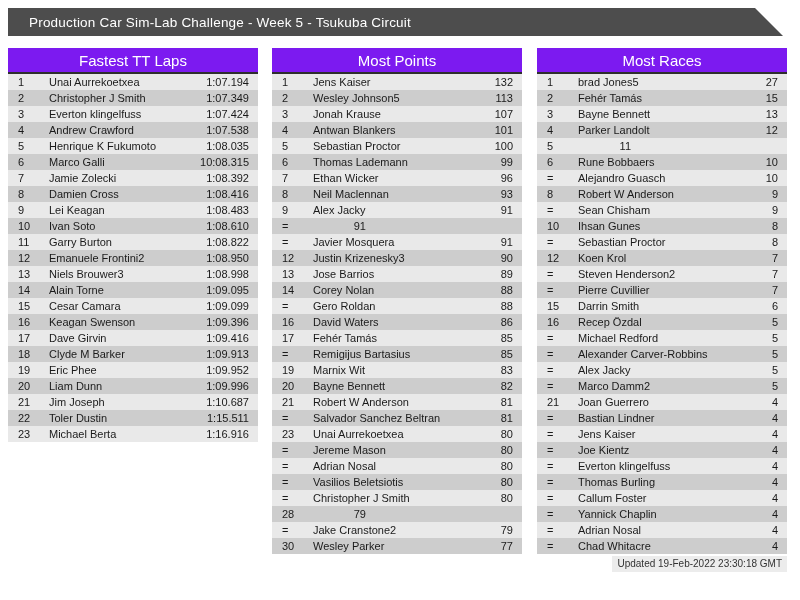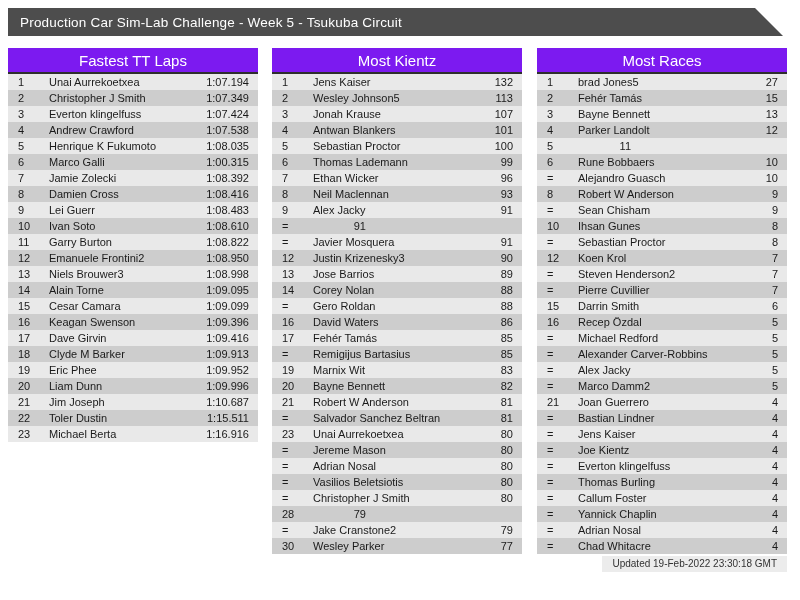--- a/index.html
+++ b/index.html
@@ -11,21 +11,21 @@
     overflow: hidden;
   }
   .title-bar {
     position: absolute; left: 8px; top: 8px;
     width: 775px; height: 28px;
     background: #4d4d4d;
     clip-path: polygon(0 0, calc(100% - 28px) 0, 100% 100%, 0 100%);
     display: flex; align-items: center;
   }
   .title-bar .title-text {
-    color: #ffffff; font-size: 13.5px; padding-left: 12px; letter-spacing: .2px;
+    color: #ffffff; font-size: 13.5px; padding-left: 21px; letter-spacing: .2px;
   }
   .board { position: absolute; top: 48px; width: 250px; border-radius: 29px; }
   #board-0 { left: 8px; }
   #board-1 { left: 272px; }
   #board-2 { left: 537px; }
   .table-header {
     background: #7c1af0; color: #ffffff;
     height: 24px; line-height: 25px;
     text-align: center; font-size: 15px;
     border-bottom: 2px solid #2e2e2e;
@@ -35,21 +35,21 @@
     font-size: 11px; color: #1a1a1a;
   }
   .rows .row:nth-child(odd)  { background: #e9e9e9; }
   .rows .row:nth-child(even) { background: #cdcdcd; }
   .rank  { width: 41px; padding-left: 10px; box-sizing: border-box; flex-shrink: 0; }
   .name  { flex: 1; overflow: hidden; white-space: nowrap; }
   .value { width: 62px; text-align: right; padding-right: 9px; box-sizing: border-box; flex-shrink: 0; }
   .footer {
     position: absolute; top: 556px; right: 13px;
     background: #ececec; color: #333333;
-    font-size: 10px; line-height: 12px; padding: 2px 10px; margin-left: 24px;
+    font-size: 10px; line-height: 12px; padding: 2px 5px; margin-left: 24px;
   }
 </style>
 </head>
 <body>
 
 <div class="title-bar">
   <span class="title-text">Production Car Sim-Lab Challenge - Week 5 - Tsukuba Circuit</span>
 </div>
 
 <section class="board" id="board-0">
@@ -81,38 +81,38 @@
 
   <div class="row">
     <span class="rank">5</span>
     <span class="name">Henrique K Fukumoto</span>
     <span class="value">1:08.035</span>
   </div>
 
   <div class="row">
     <span class="rank">6</span>
     <span class="name">Marco Galli</span>
-    <span class="value">1:00.315</span>
+    <span class="value">10:08.315</span>
   </div>
 
   <div class="row">
     <span class="rank">7</span>
     <span class="name">Jamie Zolecki</span>
     <span class="value">1:08.392</span>
   </div>
 
   <div class="row">
     <span class="rank">8</span>
     <span class="name">Damien Cross</span>
     <span class="value">1:08.416</span>
   </div>
 
   <div class="row">
     <span class="rank">9</span>
-    <span class="name">Lei Guerr</span>
+    <span class="name">Lei Keagan</span>
     <span class="value">1:08.483</span>
   </div>
 
   <div class="row">
     <span class="rank">10</span>
     <span class="name">Ivan Soto</span>
     <span class="value">1:08.610</span>
   </div>
 
   <div class="row">
@@ -189,21 +189,21 @@
 
   <div class="row">
     <span class="rank">23</span>
     <span class="name">Michael Berta</span>
     <span class="value">1:16.916</span>
   </div>
 </div>
 </section>
 
 <section class="board" id="board-1">
-  <div class="table-header">Most Kientz</div>
+  <div class="table-header">Most Points</div>
   <div class="rows">
   <div class="row">
     <span class="rank">1</span>
     <span class="name">Jens Kaiser</span>
     <span class="value">132</span>
   </div>
 
   <div class="row">
     <span class="rank">2</span>
     <span class="name">Wesley Johnson5</span>

